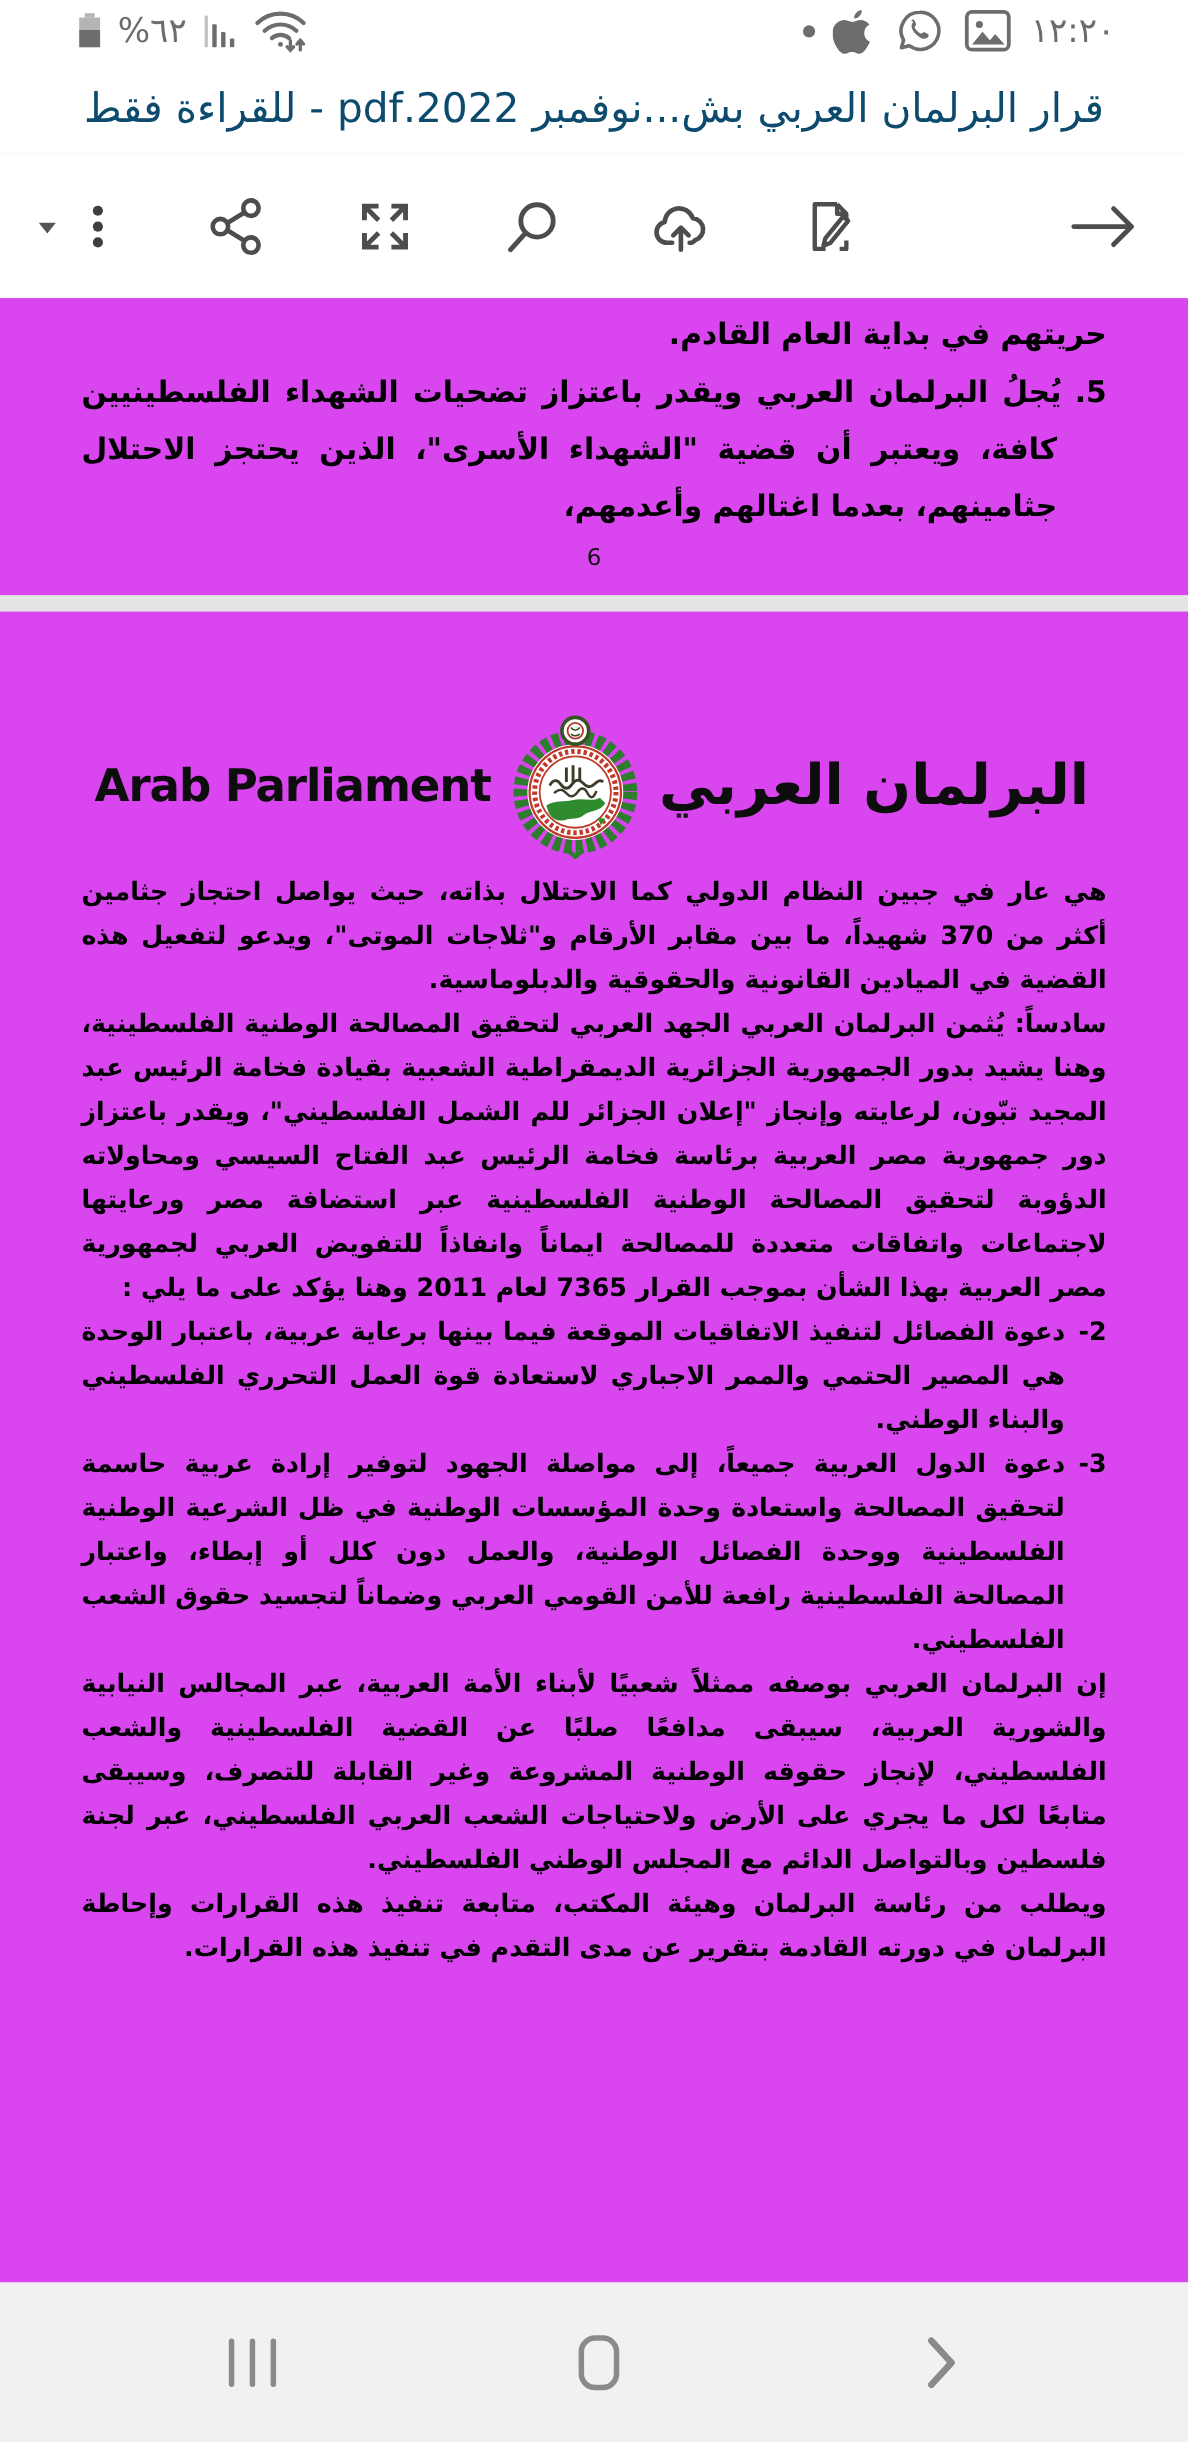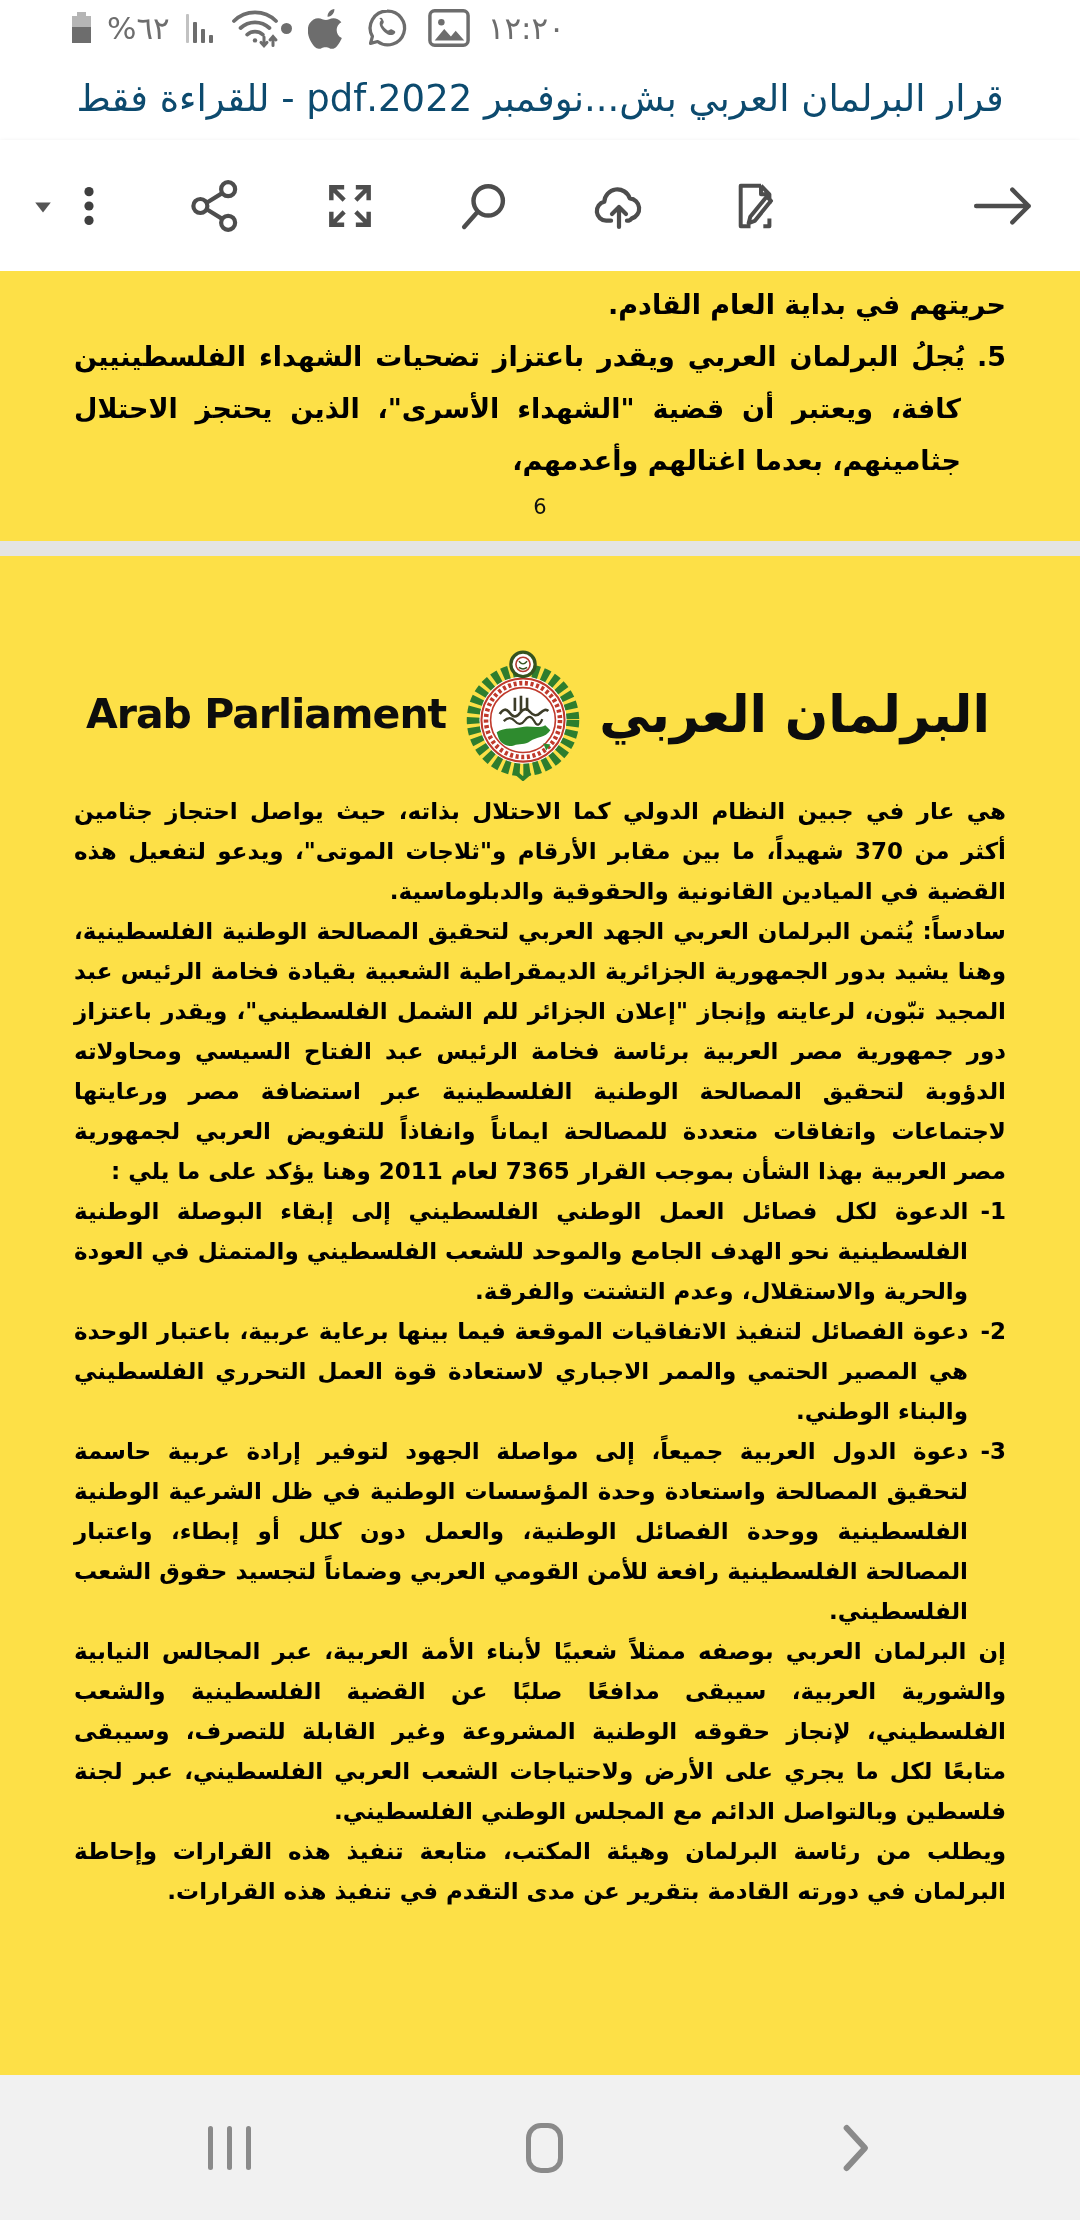--- a/index.html
+++ b/index.html
@@ -2,21 +2,21 @@
 <html><head>
 <meta charset="utf-8">
 <style>
   html,body{margin:0;padding:0;}
   body{
     width:1080px;height:2220px;position:relative;background:#fff;overflow:hidden;
     font-family:"DejaVu Sans","Liberation Sans",sans-serif;
     -webkit-font-smoothing:antialiased;
   }
   
-  .status-bar{position:absolute;top:0;left:0;right:0;height:56px;display:flex;align-items:center;justify-content:flex-start;padding:0 66px 0 72px;box-sizing:border-box;color:#6d6d6d;}
+  .status-bar{position:absolute;top:0;left:0;right:0;height:56px;display:flex;align-items:center;justify-content:space-between;padding:0 66px 0 72px;box-sizing:border-box;color:#6d6d6d;}
   .sb-group{display:flex;align-items:center;gap:16px;}
   .sb-text{font-size:31px;color:#6d6d6d;}
   .battery{width:19px;height:32px;display:flex;flex-direction:column;align-items:center;}
   .battery .cap{width:9px;height:4px;background:#b5b5b5;}
   .battery .bod{width:19px;height:27px;background:linear-gradient(to bottom,#b5b5b5 0 42%,#6d6d6d 42% 100%);}
   .signal{display:flex;align-items:flex-end;gap:4px;height:30px;}
   .signal i{display:block;border-radius:1px;}
   .sig-div{width:3px;height:29px;background:#c2c2c2;}
   .sig1{width:4px;height:21px;background:#6d6d6d;}
   .sig2{width:4px;height:14px;background:#6d6d6d;}
@@ -26,21 +26,21 @@
   .title-bar{position:absolute;top:56px;left:0;right:0;height:84px;display:flex;align-items:center;justify-content:center;}
   .doc-title{direction:rtl;font-size:37px;color:#0c4a6e;white-space:nowrap;}
   
   .toolbar{position:absolute;top:140px;left:0;right:0;height:131px;display:flex;align-items:center;padding:0 26px;box-sizing:border-box;background:#fff;box-shadow:0 2px 5px rgba(0,0,0,.14);}
   .tb-ic{display:flex;align-items:center;justify-content:center;cursor:pointer;}
   .tb-caret{margin-right:6px;}
   .tb-kebab{margin-right:76px;}
   .tb-main{margin-right:78px;}
   .tb-arrow{margin-left:auto;margin-right:16px;}
   
-  .pdf{position:absolute;top:271px;left:0;right:0;height:1804px;background:#fde047;overflow:hidden;}
+  .pdf{position:absolute;top:271px;left:0;right:0;height:1804px;background:#d946ef;overflow:hidden;}
   .arabic{direction:rtl;text-align:justify;font-weight:bold;color:#000;}
   .p6{padding:8px 74px 0 74px;font-size:27px;line-height:52px;}
   .p6-item{padding-right:45px;text-indent:-45px;}
   .marker{margin-left:12px;}
   .pagenum{text-align:center;font-size:21px;color:#111;font-weight:normal;}
   .p6num{margin-top:8px;}
   .sep{position:absolute;top:270px;left:0;right:0;height:15px;background:#e4e4e4;}
   .p7head{margin-top:128px;display:flex;align-items:center;justify-content:space-between;padding:0 90px 0 86px;height:134px;}
   .head-en{font-size:41px;font-weight:bold;color:#0d0d0d;letter-spacing:-1px;}
   .head-ar{font-size:51px;font-weight:bold;color:#0d0d0d;direction:rtl;}
@@ -196,21 +196,20 @@
         <circle cx="75" cy="17" r="7" fill="none" stroke="#b03a30" stroke-width="1.6"></circle>
         <path d="M71 14q4 5 8 0M71 20q4 3 8 0" stroke="#35531f" stroke-width="1.4" fill="none"></path>
       </svg>
     </span>
     <span class="head-ar">البرلمان العربي</span>
   </div>
 
   <div class="p7body arabic">
     <div class="para">هي عار في جبين النظام الدولي كما الاحتلال بذاته، حيث يواصل احتجاز جثامين أكثر من 370 شهيداً، ما بين مقابر الأرقام و"ثلاجات الموتى"، ويدعو لتفعيل هذه القضية في الميادين القانونية والحقوقية والدبلوماسية.</div>
     <div class="para mt">سادساً: يُثمن البرلمان العربي الجهد العربي  لتحقيق المصالحة الوطنية الفلسطينية، وهنا يشيد بدور الجمهورية الجزائرية الديمقراطية الشعبية بقيادة فخامة الرئيس عبد المجيد تبّون، لرعايته وإنجاز "إعلان الجزائر للم الشمل الفلسطيني"، ويقدر باعتزاز دور جمهورية مصر العربية برئاسة فخامة الرئيس عبد الفتاح السيسي ومحاولاته الدؤوبة لتحقيق المصالحة الوطنية الفلسطينية عبر استضافة مصر ورعايتها لاجتماعات واتفاقات متعددة للمصالحة ايماناً وانفاذاً للتفويض العربي لجمهورية مصر العربية بهذا الشأن بموجب القرار 7365 لعام 2011 وهنا يؤكد على ما يلي :</div>
-    <div class="para list-item"><span class="marker">1-</span><span>الدعوة لكل فصائل العمل الوطني الفلسطيني إلى إبقاء البوصلة الوطنية الفلسطينية نحو الهدف الجامع والموحد للشعب الفلسطيني والمتمثل في العودة والحرية والاستقلال، وعدم التشتت والفرقة.</span></div>
     <div class="para list-item"><span class="marker">2-</span><span>دعوة الفصائل لتنفيذ الاتفاقيات الموقعة فيما بينها برعاية عربية، باعتبار الوحدة هي المصير الحتمي والممر الاجباري لاستعادة قوة العمل التحرري الفلسطيني والبناء الوطني.</span></div>
     <div class="para list-item"><span class="marker">3-</span><span>دعوة الدول العربية جميعاً، إلى مواصلة الجهود لتوفير إرادة عربية حاسمة لتحقيق المصالحة واستعادة وحدة المؤسسات الوطنية في ظل الشرعية الوطنية الفلسطينية ووحدة الفصائل الوطنية، والعمل دون كلل أو إبطاء، واعتبار المصالحة الفلسطينية رافعة للأمن القومي العربي وضماناً لتجسيد حقوق الشعب الفلسطيني.</span></div>
     <div class="para mt2">إن البرلمان العربي بوصفه ممثلاً شعبيًا لأبناء الأمة العربية، عبر المجالس النيابية والشورية العربية، سيبقى مدافعًا صلبًا عن القضية الفلسطينية والشعب الفلسطيني، لإنجاز حقوقه الوطنية المشروعة وغير القابلة للتصرف، وسيبقى متابعًا لكل ما يجري على الأرض ولاحتياجات الشعب العربي الفلسطيني، عبر لجنة فلسطين وبالتواصل الدائم مع المجلس الوطني الفلسطيني.</div>
     <div class="para">ويطلب من رئاسة البرلمان وهيئة المكتب، متابعة تنفيذ هذه القرارات وإحاطة البرلمان في دورته القادمة بتقرير عن مدى التقدم في تنفيذ هذه القرارات.</div>
 
   </div>
 
 </div>
 
 <div class="navbar">

